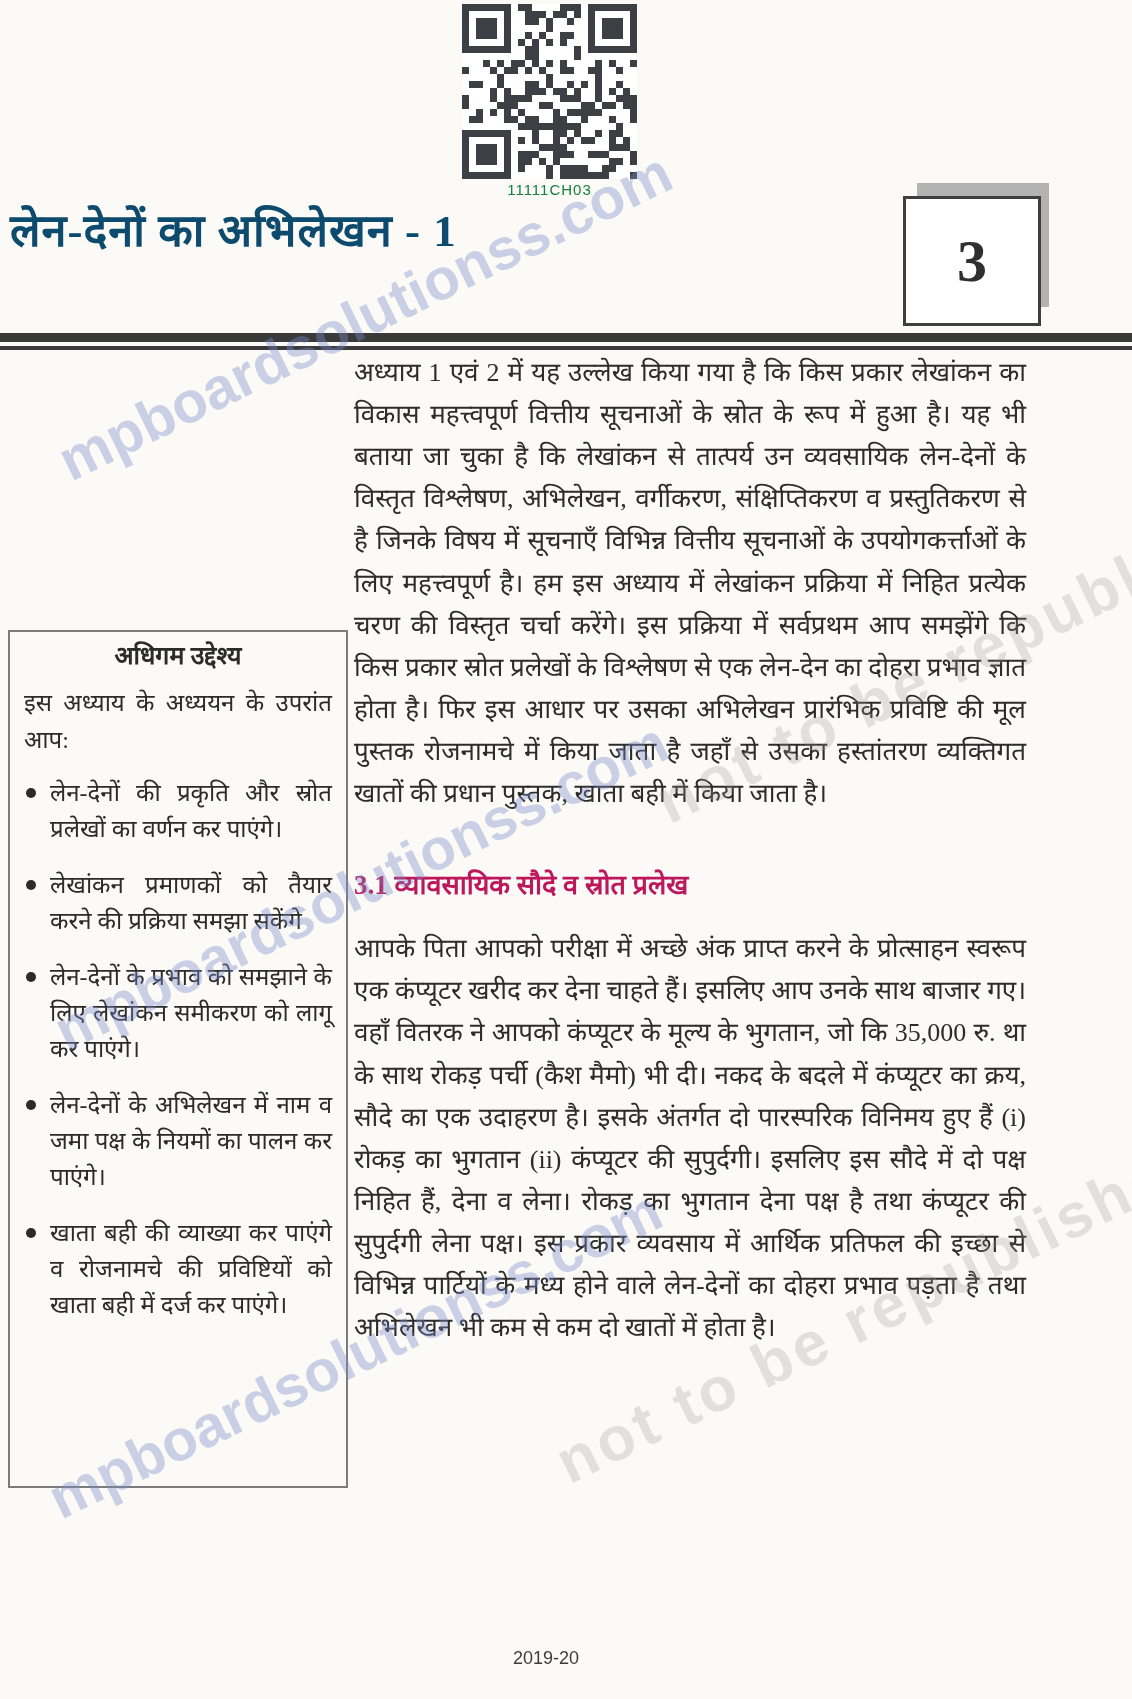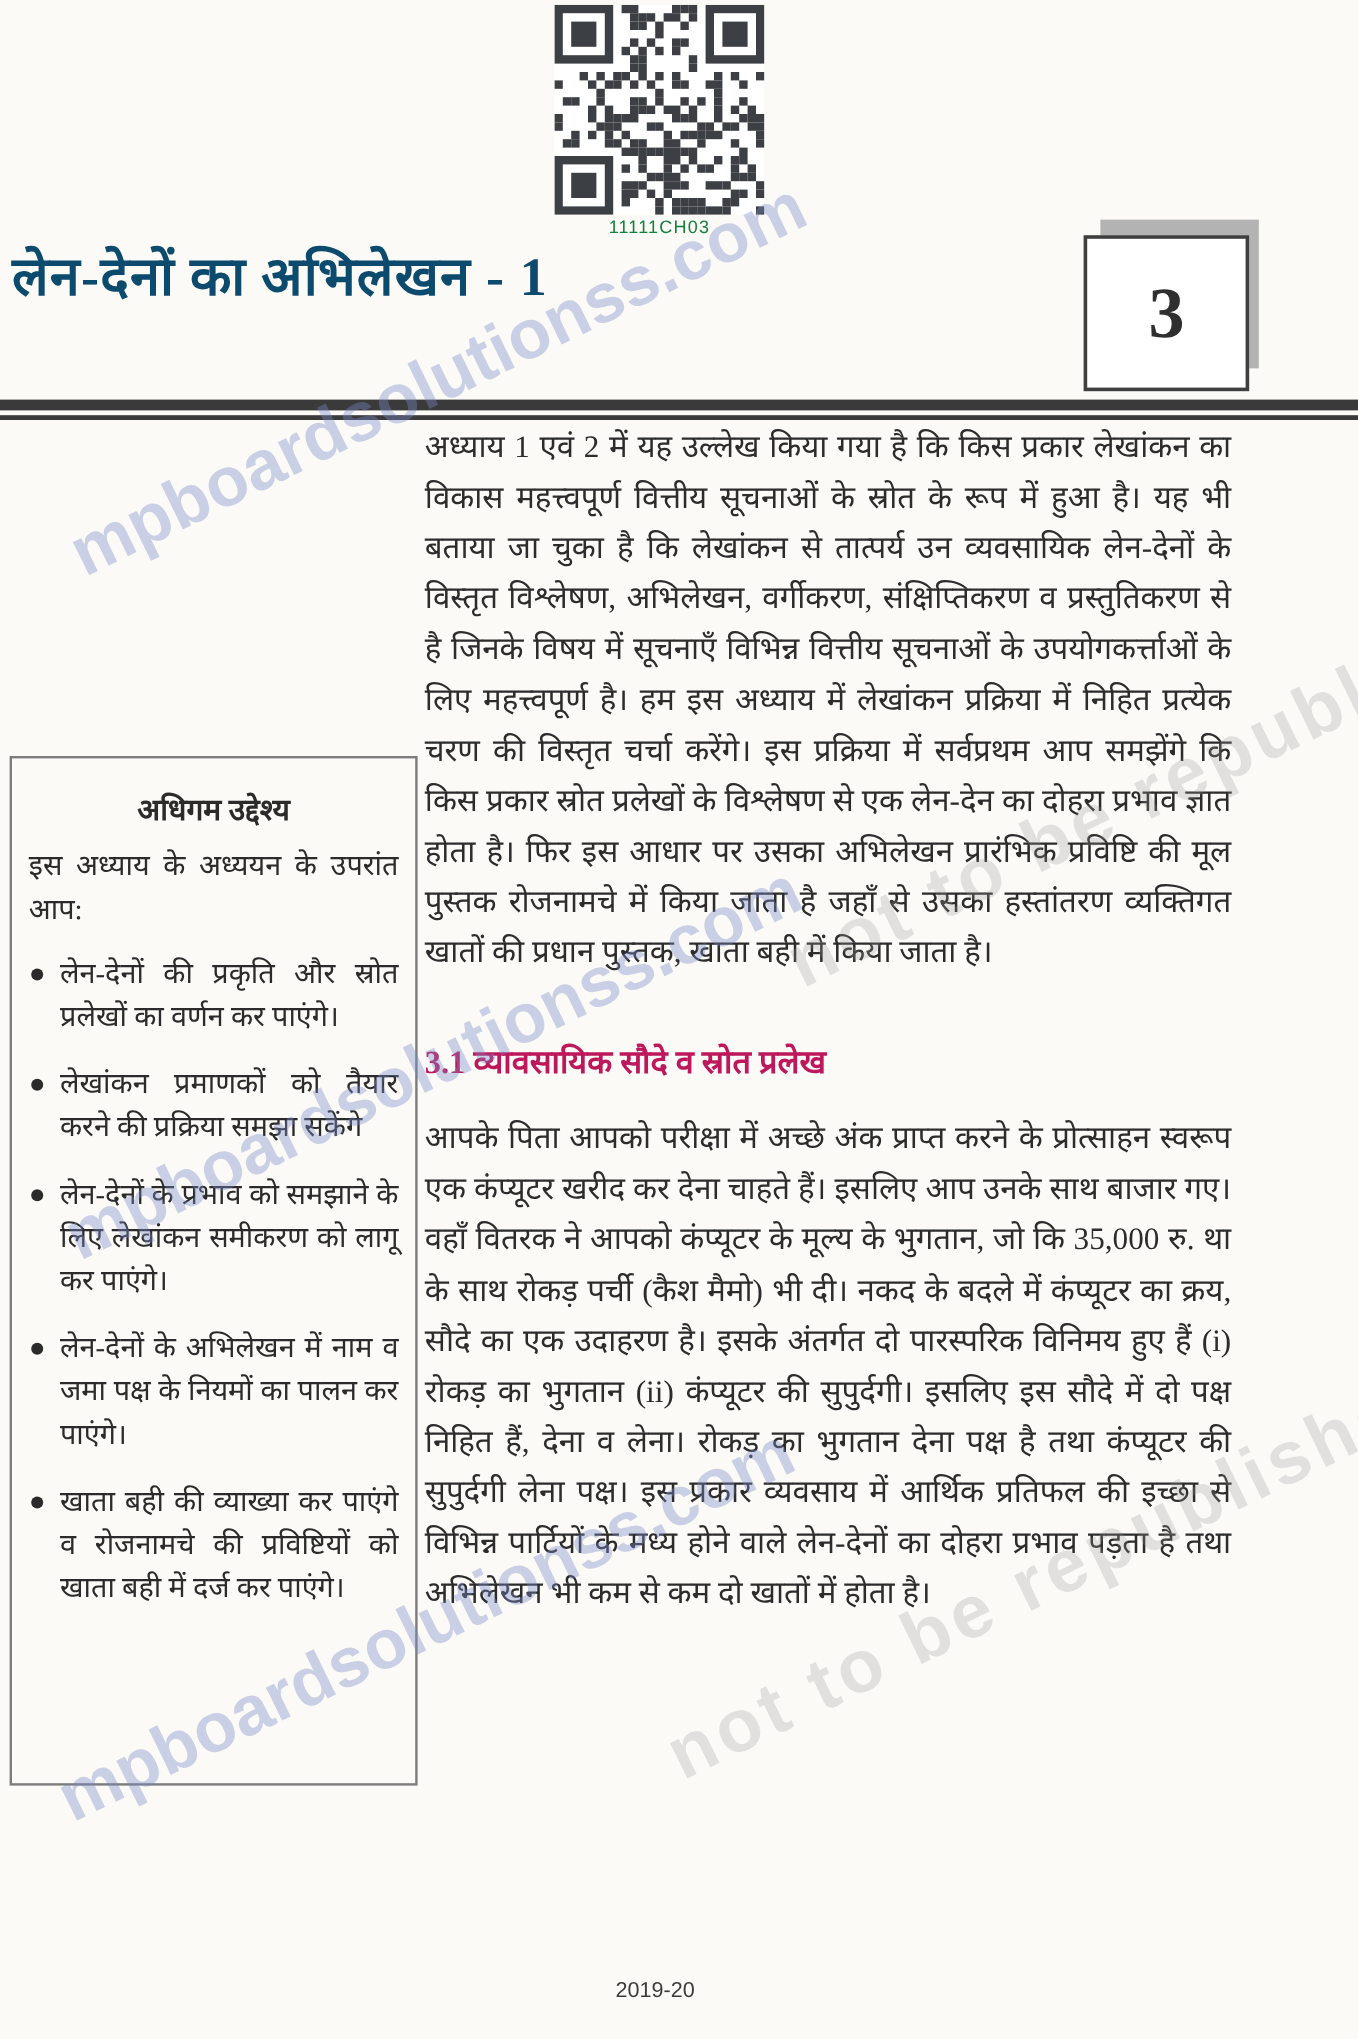--- a/index.html
+++ b/index.html
@@ -56,21 +56,21 @@
   .chapter-number{font-size:60px;font-weight:bold;color:#2f2f2f;}
   .double-rule{position:absolute;left:0;top:333px;width:1132px;z-index:1;}
   .rule-thick{height:9px;background:#3a3a3a;}
   .rule-gap{height:4px;}
   .rule-thin{height:4px;background:#3a3a3a;}
   
   .objectives-box{
     position:absolute;left:8px;top:630px;width:340px;min-height:858px;
     border:2px solid #7c7c7c;
     box-sizing:border-box;
-    padding:24px 14px 10px 14px;
+    padding:5px 14px 10px 14px;
     z-index:2;
     background:transparent;
   }
   .objectives-title{
     margin:0 0 14px 0;text-align:center;
     font-size:25px;font-weight:bold;color:#2b2b2b;
   }
   .objectives-intro{
     margin:0 0 16px 0;
     font-size:24px;line-height:1.55;text-align:justify;

